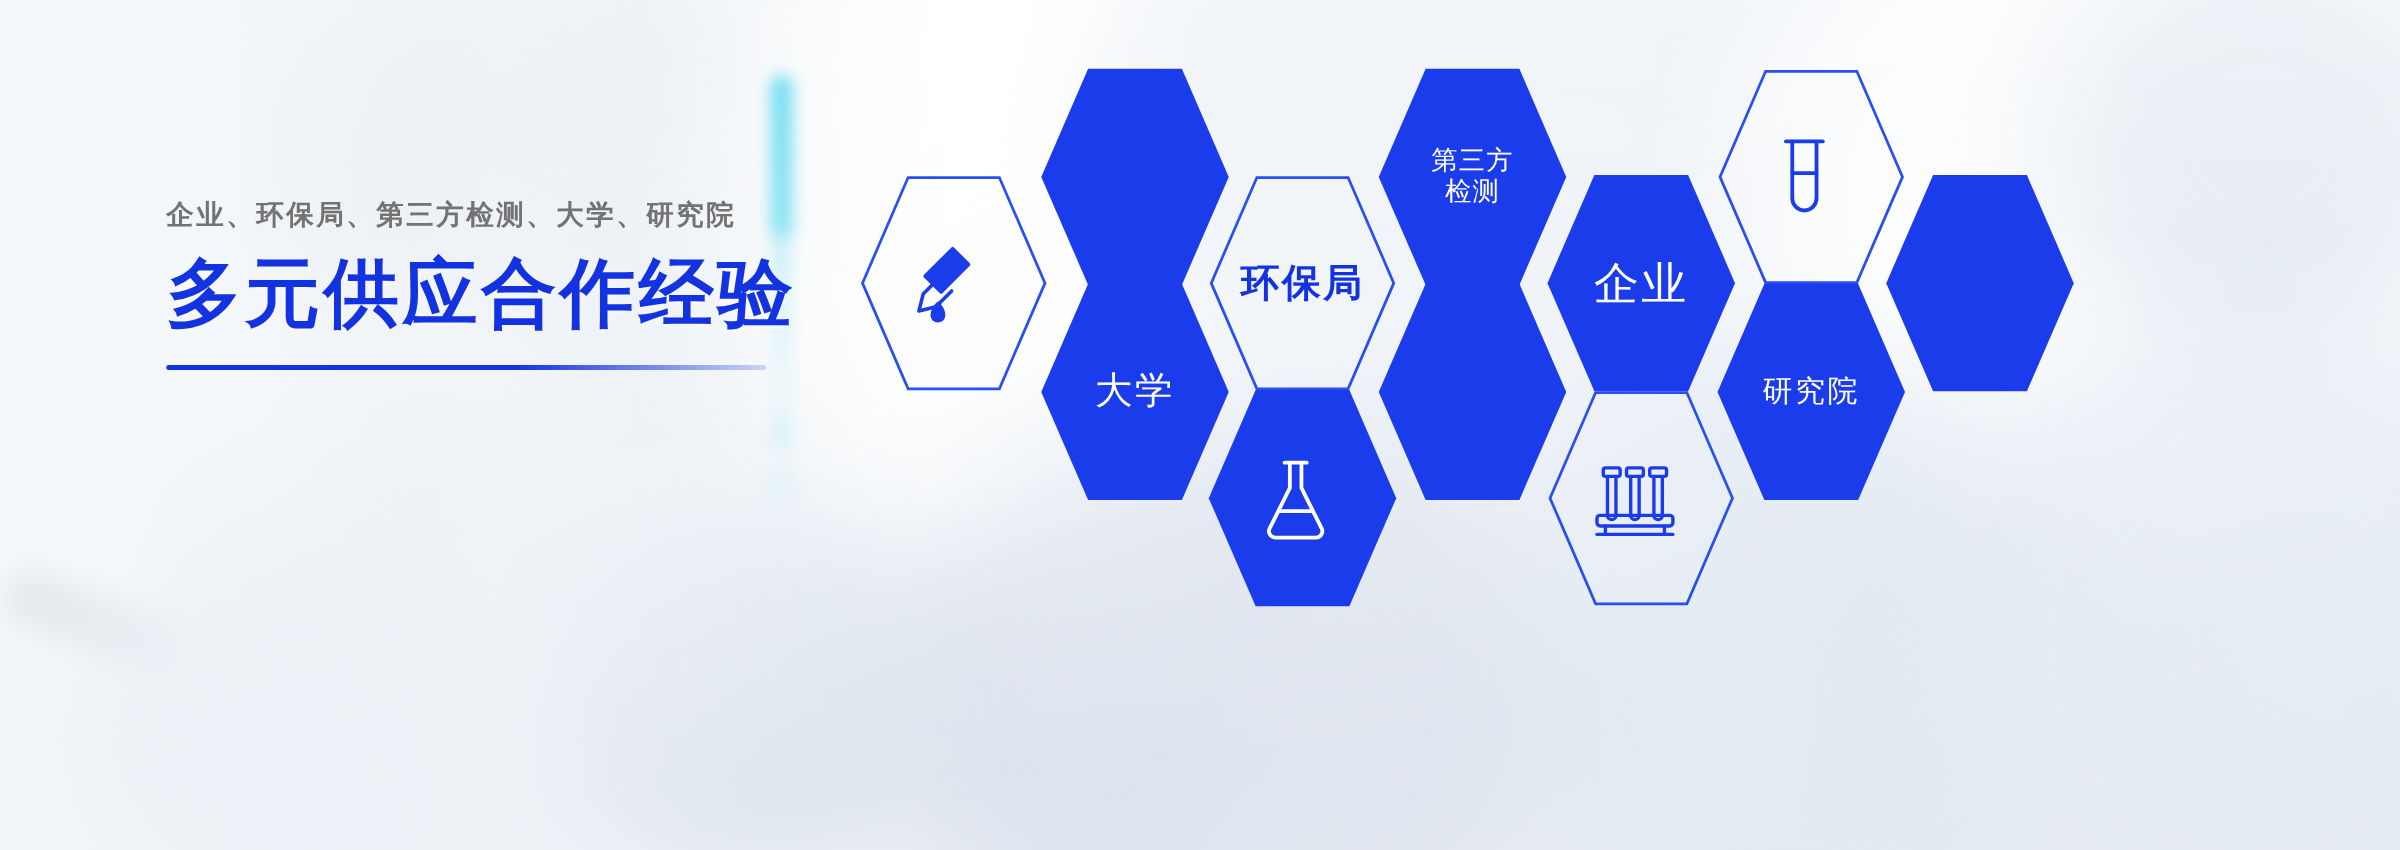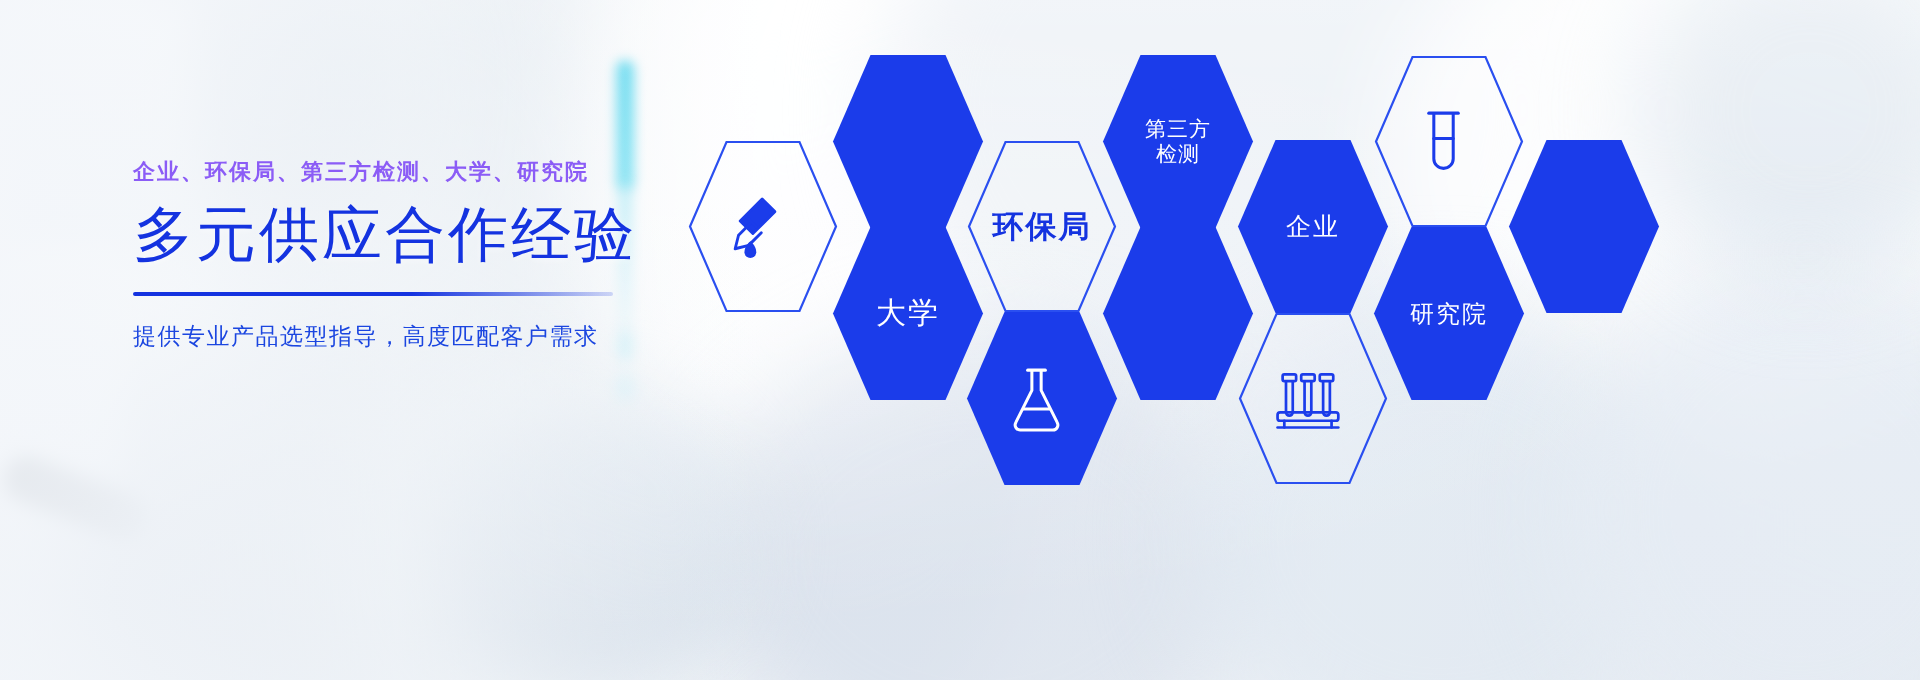--- a/index.html
+++ b/index.html
@@ -80,26 +80,26 @@
       linear-gradient(180deg,rgba(255,255,255,.22) 0%,rgba(255,255,255,0) 30%,rgba(226,232,240,.30) 100%);
   }
   .left-wash{
     position:absolute;left:0;top:0;width:760px;height:680px;
     background:linear-gradient(90deg,rgba(243,246,250,.88) 0%,rgba(244,247,250,.72) 52%,rgba(244,247,250,0) 100%);
   }
 
   
   .copy{position:absolute;left:133px;top:158px;width:520px;}
   .eyebrow{
-    font-size:22px;letter-spacing:2px;color:#8b5cf6;font-weight:600;
+    font-size:22px;letter-spacing:2px;color:#737373;font-weight:600;
     line-height:1.3;white-space:nowrap;
   }
   .headline{
     margin-top:16px;
-    font-size:60px;font-weight:400;color:#1433e0;letter-spacing:3px;
+    font-size:60px;font-weight:700;color:#1433e0;letter-spacing:3px;
     line-height:1.06;white-space:nowrap;
     text-shadow:0 2px 6px rgba(255,255,255,.55);
   }
   .rule{
     margin-top:26px;width:480px;height:4px;border-radius:2px;
     background:linear-gradient(90deg,#1433e0 0%,#1433e0 58%,rgba(20,51,224,.18) 100%);
   }
   .subline{
     margin-top:25px;
     font-size:23px;color:#1b46e0;letter-spacing:1.5px;white-space:nowrap;font-weight:500;
@@ -149,21 +149,20 @@
       <div class="drop"></div>
       <div class="drop2"></div>
   </div>
   <div class="bg-layer vignette"></div>
   <div class="left-wash"></div>
 
   <div class="copy">
     <div class="eyebrow">企业、环保局、第三方检测、大学、研究院</div>
     <div class="headline">多元供应合作经验</div>
     <div class="rule"></div>
-    <div class="subline">提供专业产品选型指导，高度匹配客户需求</div>
   </div>
 
   <div id="hexes">
       <div class="hex" style="left: 688px; top: 140px; width: 150px; height: 173px;">
         <svg width="150" height="173" viewBox="0 0 150 173">
           <polygon points="38.5,2 111.5,2 148,86.5 111.5,171 38.5,171 2,86.5" fill="rgba(255,255,255,0.10)" stroke="#2a4ff0" stroke-width="2.2"></polygon>
           <g transform="translate(34.5,48) scale(0.84375)">
     <g fill="none" stroke="#1b3cea" stroke-width="3.4" stroke-linecap="round" stroke-linejoin="round">
       <path d="M47 13 L62 28 L36 54 L21 39 Z" fill="#1b3cea" stroke="#1b3cea"></path>
       <path d="M34 41 L19 56 L15 72 L31 68 L46 53" fill="none"></path>
@@ -217,21 +216,21 @@
       </div>
       <div class="hex" style="left: 1103px; top: 227px; width: 150px; height: 173px;">
         <svg width="150" height="173" viewBox="0 0 150 173">
           <polygon points="37.5,0 112.5,0 150,86.5 112.5,173 37.5,173 0,86.5" fill="#1b3cea" stroke="none" stroke-width="0"></polygon>
         </svg>
       </div>
       <div class="hex" style="left: 1238px; top: 140px; width: 150px; height: 173px;">
         <svg width="150" height="173" viewBox="0 0 150 173">
           <polygon points="37.5,0 112.5,0 150,86.5 112.5,173 37.5,173 0,86.5" fill="#1b3cea" stroke="none" stroke-width="0"></polygon>
         </svg>
-        <div class="label white" style="font-size: 25px; letter-spacing: 2px;">
+        <div class="label white" style="font-size: 36px; letter-spacing: 2px;">
           <div>企业</div>
         </div>
       </div>
       <div class="hex" style="left: 1238px; top: 312px; width: 150px; height: 173px;">
         <svg width="150" height="173" viewBox="0 0 150 173">
           <polygon points="38.5,2 111.5,2 148,86.5 111.5,171 38.5,171 2,86.5" fill="rgba(255,255,255,0.10)" stroke="#2a4ff0" stroke-width="2.2"></polygon>
           <g transform="translate(34.5,48) scale(0.84375)">
     <g fill="none" stroke="#1b3cea" stroke-width="3.2" stroke-linecap="round" stroke-linejoin="round">
       <rect x="12" y="17" width="16" height="8" rx="2"></rect>
       <rect x="34" y="17" width="16" height="8" rx="2"></rect>

